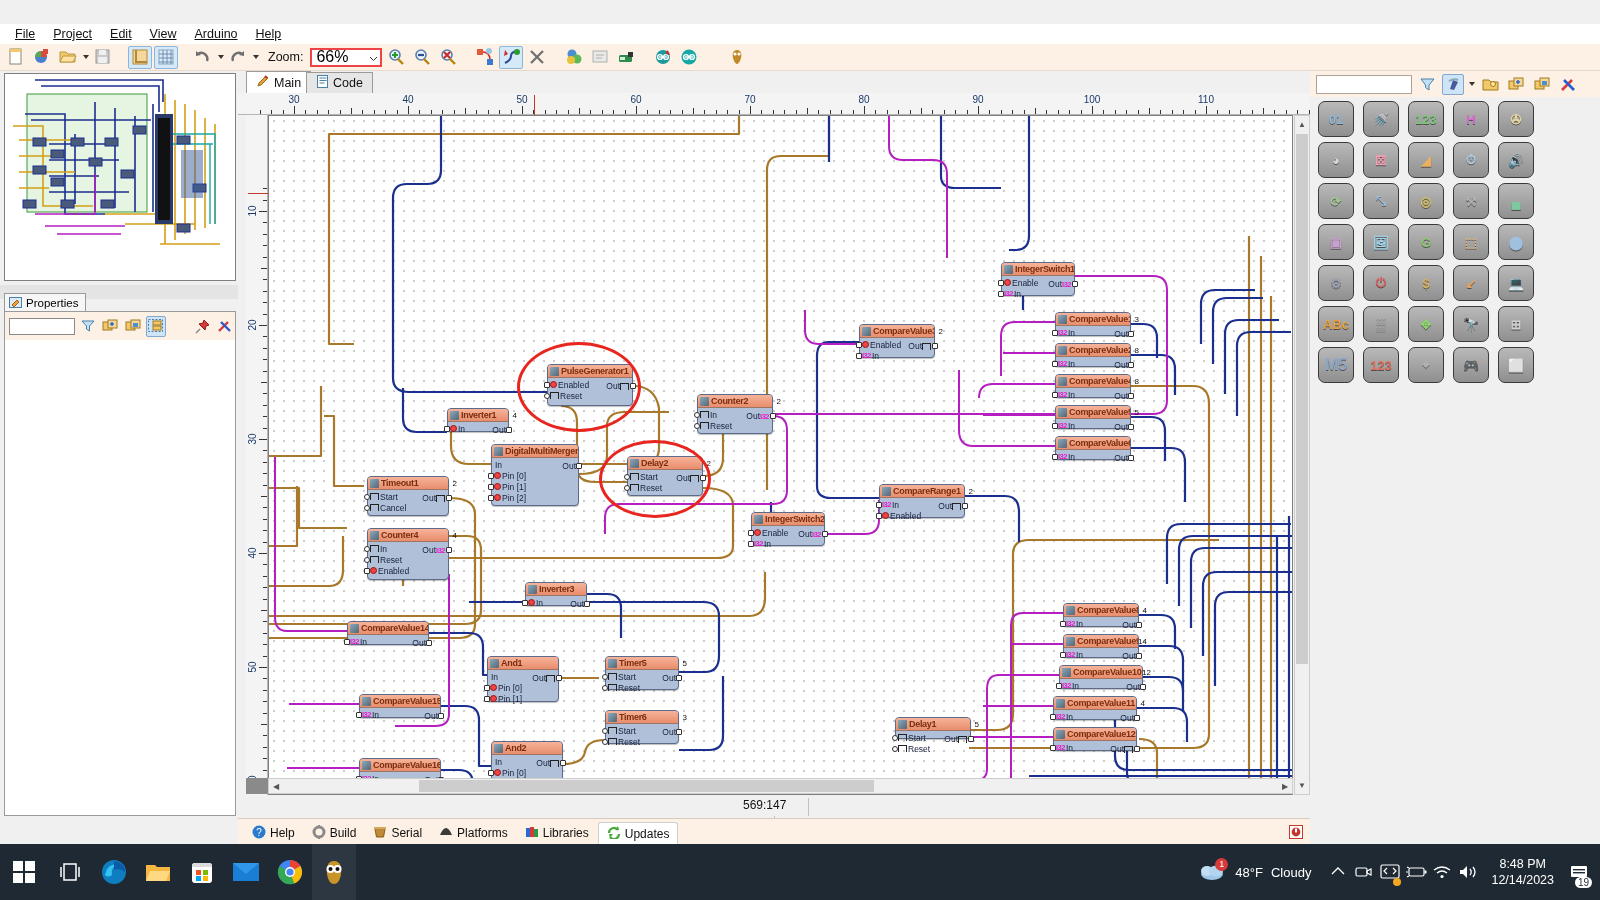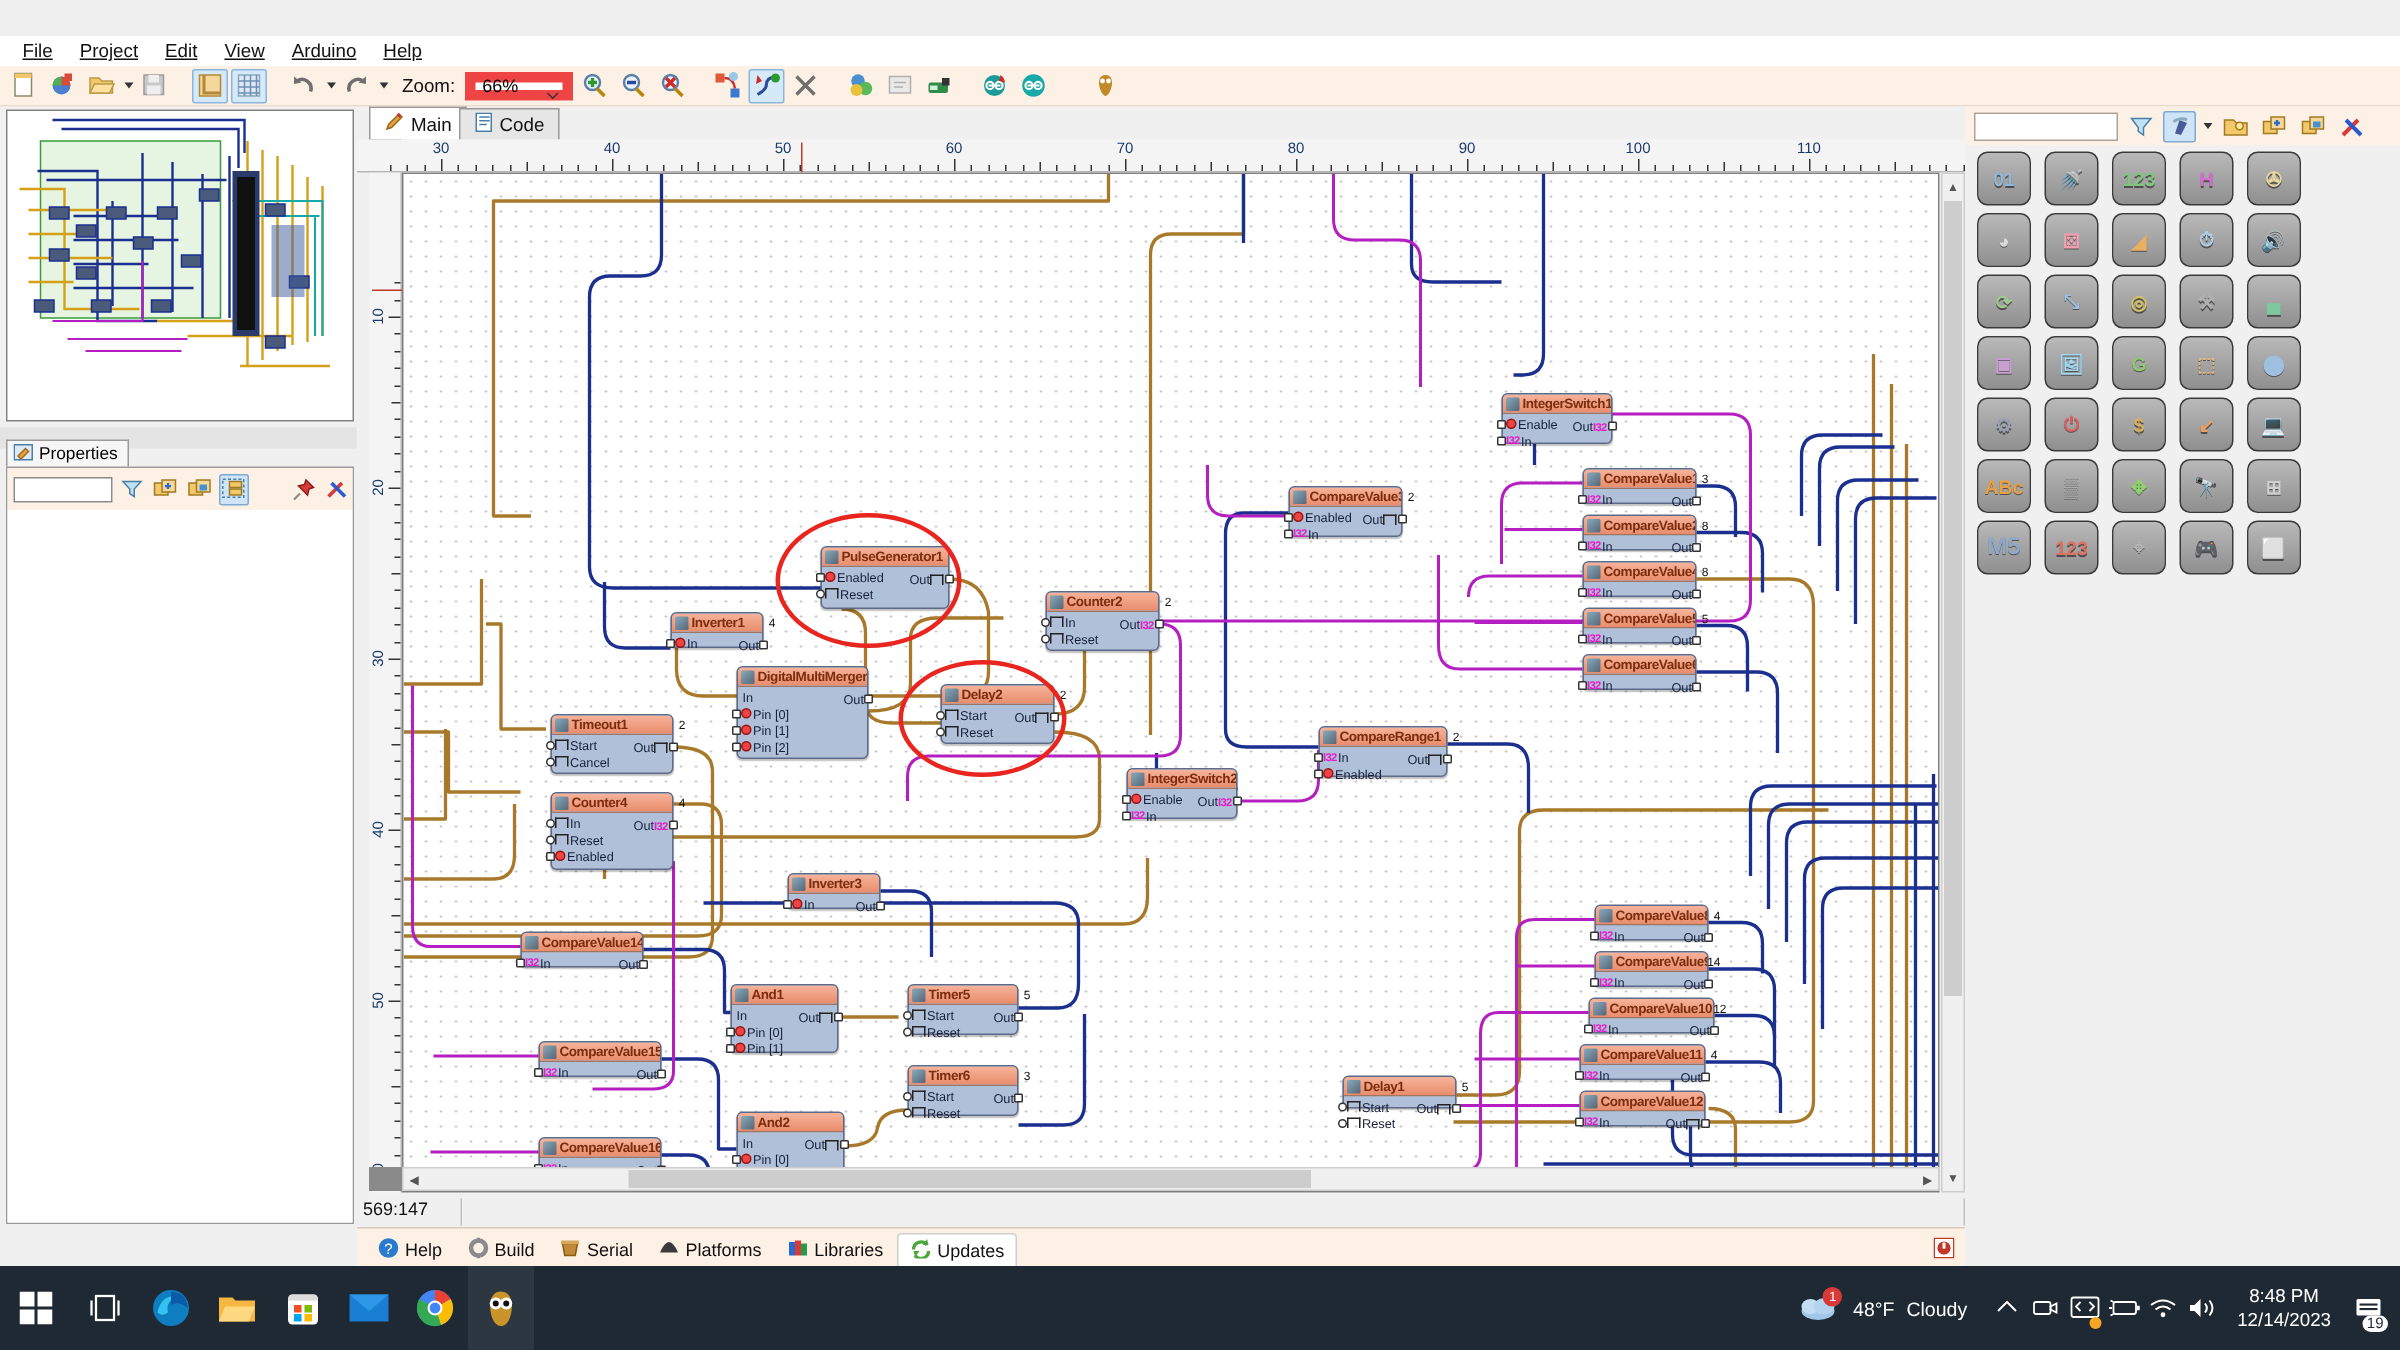--- a/index.html
+++ b/index.html
@@ -46,22 +46,22 @@
   .toolbar { position:absolute; left:0; top:44px; width:1600px; height:27px;
              background:#fdf0e4; display:flex; align-items:center; gap:2px;
              padding-left:4px; border-bottom:1px solid #e7d9cc; }
   .tb { width:24px;height:23px; display:flex;align-items:center;justify-content:center;
         border-radius:2px; position:relative; flex:none;}
   .tb.sel { background:#d6e9f8; border:1px solid #8ab6dd; }
   .tbsep { width:9px; }
   .dd-arrow { width:0;height:0;border-left:3px solid transparent;border-right:3px solid transparent;
               border-top:4px solid #333; margin-left:1px; }
   .zoomlabel { font-size:12.5px; color:#111; margin:0 5px 0 7px; }
-  .zoombox { width:72px;height:19px;background:#fff;border:7px solid #ef4444;
-             display:flex; align-items:center; font-size:12px; padding-left:4px;
+  .zoombox { width:72px;height:19px;background:#fff;border:2px solid #ef4444;
+             display:flex; align-items:center; font-size:16px; padding-left:4px;
              position:relative; color:#000;}
   .zoombox .cv { width:12px;height:17px; position:absolute; right:1px; top:0;
                  display:flex;align-items:center;justify-content:center; }
 
   
   .leftpanel { position:absolute; left:0; top:71px; width:238px; height:747px;
                background:#f0f0f0; }
   .overview { position:absolute; left:4px; top:2px; width:232px; height:208px;
               background:#fff; border:1px solid #7f7f7f; overflow:hidden; }
   .ov-sep { position:absolute; left:0; top:214px; width:238px; height:14px; background:#e4e4e4;}
@@ -108,21 +108,21 @@
   .vscroll { position:absolute; right:0px; top:44px; width:16px; height:680px; background:#f0f0f0;
              border:1px solid #cdcdcd;}
   .vthumb { position:absolute; left:1px; top:16px; width:12px; height:210px; background:#cdcdcd; }
   .sbtn { position:absolute; left:0; width:14px; height:15px; display:flex;align-items:center;justify-content:center;
           font-size:8px; color:#555; }
   .hscroll { position:absolute; left:30px; bottom:24px; width:1025px; height:16px;
              background:#f0f0f0; border:1px solid #cdcdcd; }
   .hthumb { position:absolute; top:1px; left:150px; width:455px; height:12px; background:#cdcdcd; }
   .hcorner { position:absolute; left:8px; bottom:24px; width:22px; height:16px; background:#8a8a8a;}
   .statusline { position:absolute; left:0; bottom:0; width:1072px; height:20px;
-                background:#f0f0f0; display:flex; align-items:center; }
+                background:#f0f0f0; display:flex; align-items:center;flex-direction:column; }
   .statusbox { width:70px; height:18px; font-size:12px; padding-left:4px; color:#111;
                border-right:1px solid #c2c2c2;}
   .statusbox2 { flex:1; height:18px; border-right:1px solid #c2c2c2; }
 
   
   .comp { position:absolute; border:1px solid #5d6a8a; border-radius:4px;
           background:#b0c0d8; box-shadow:0 1px 1px rgba(0,0,0,.25); overflow:visible; }
   .comp .hdr { height:13px; border-radius:3px 3px 0 0;
                background:linear-gradient(#f6b39a,#e98d6c);
                border-bottom:1px solid #9d7565;

